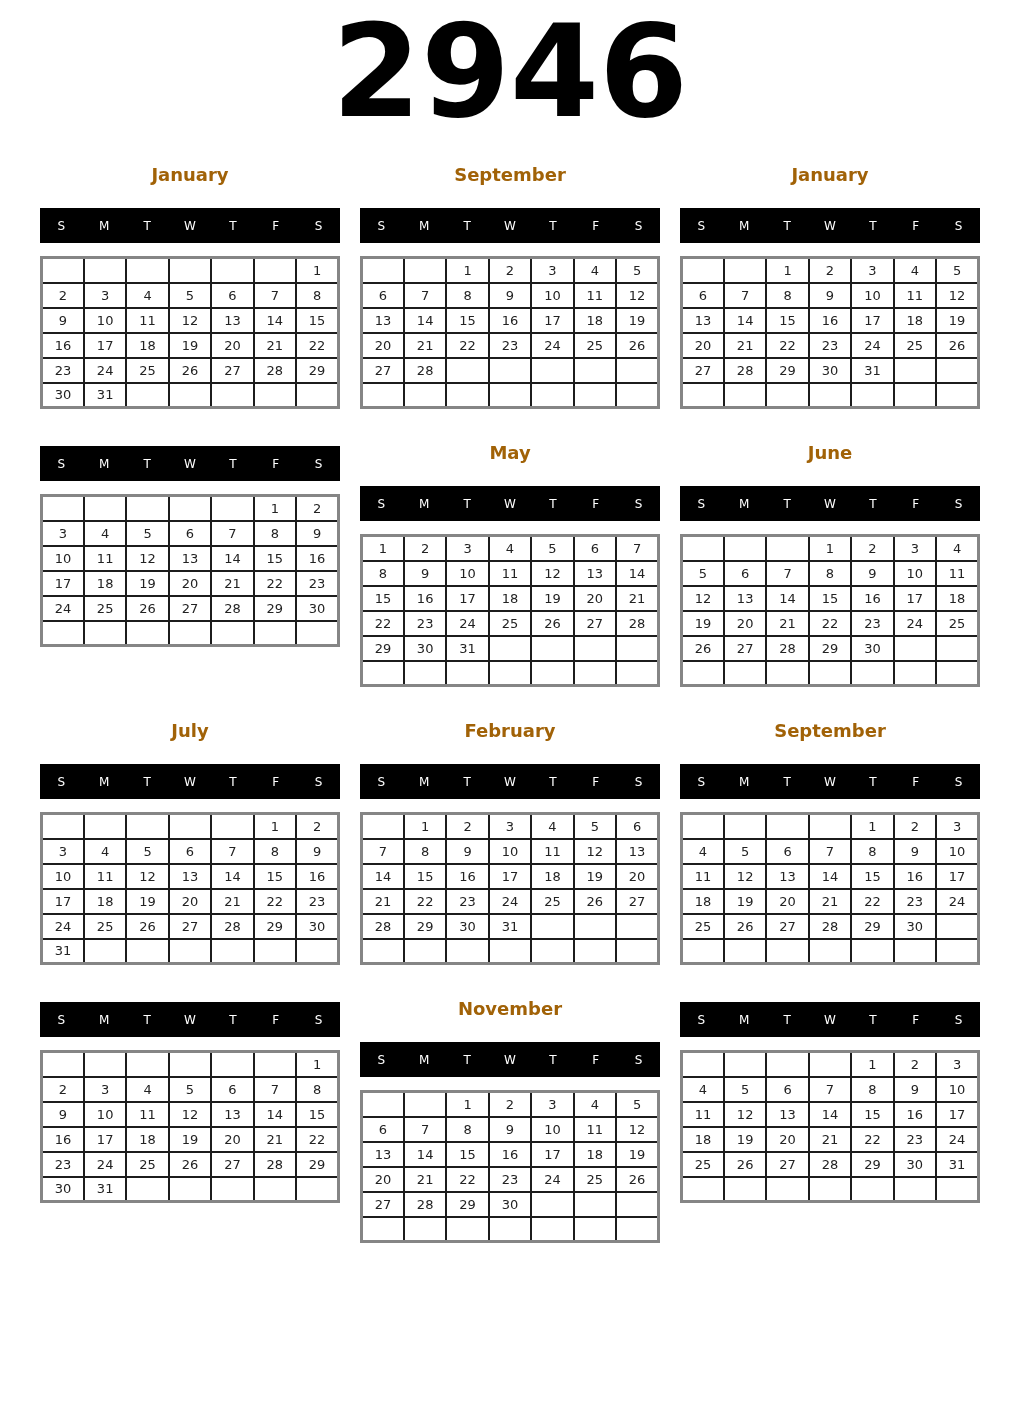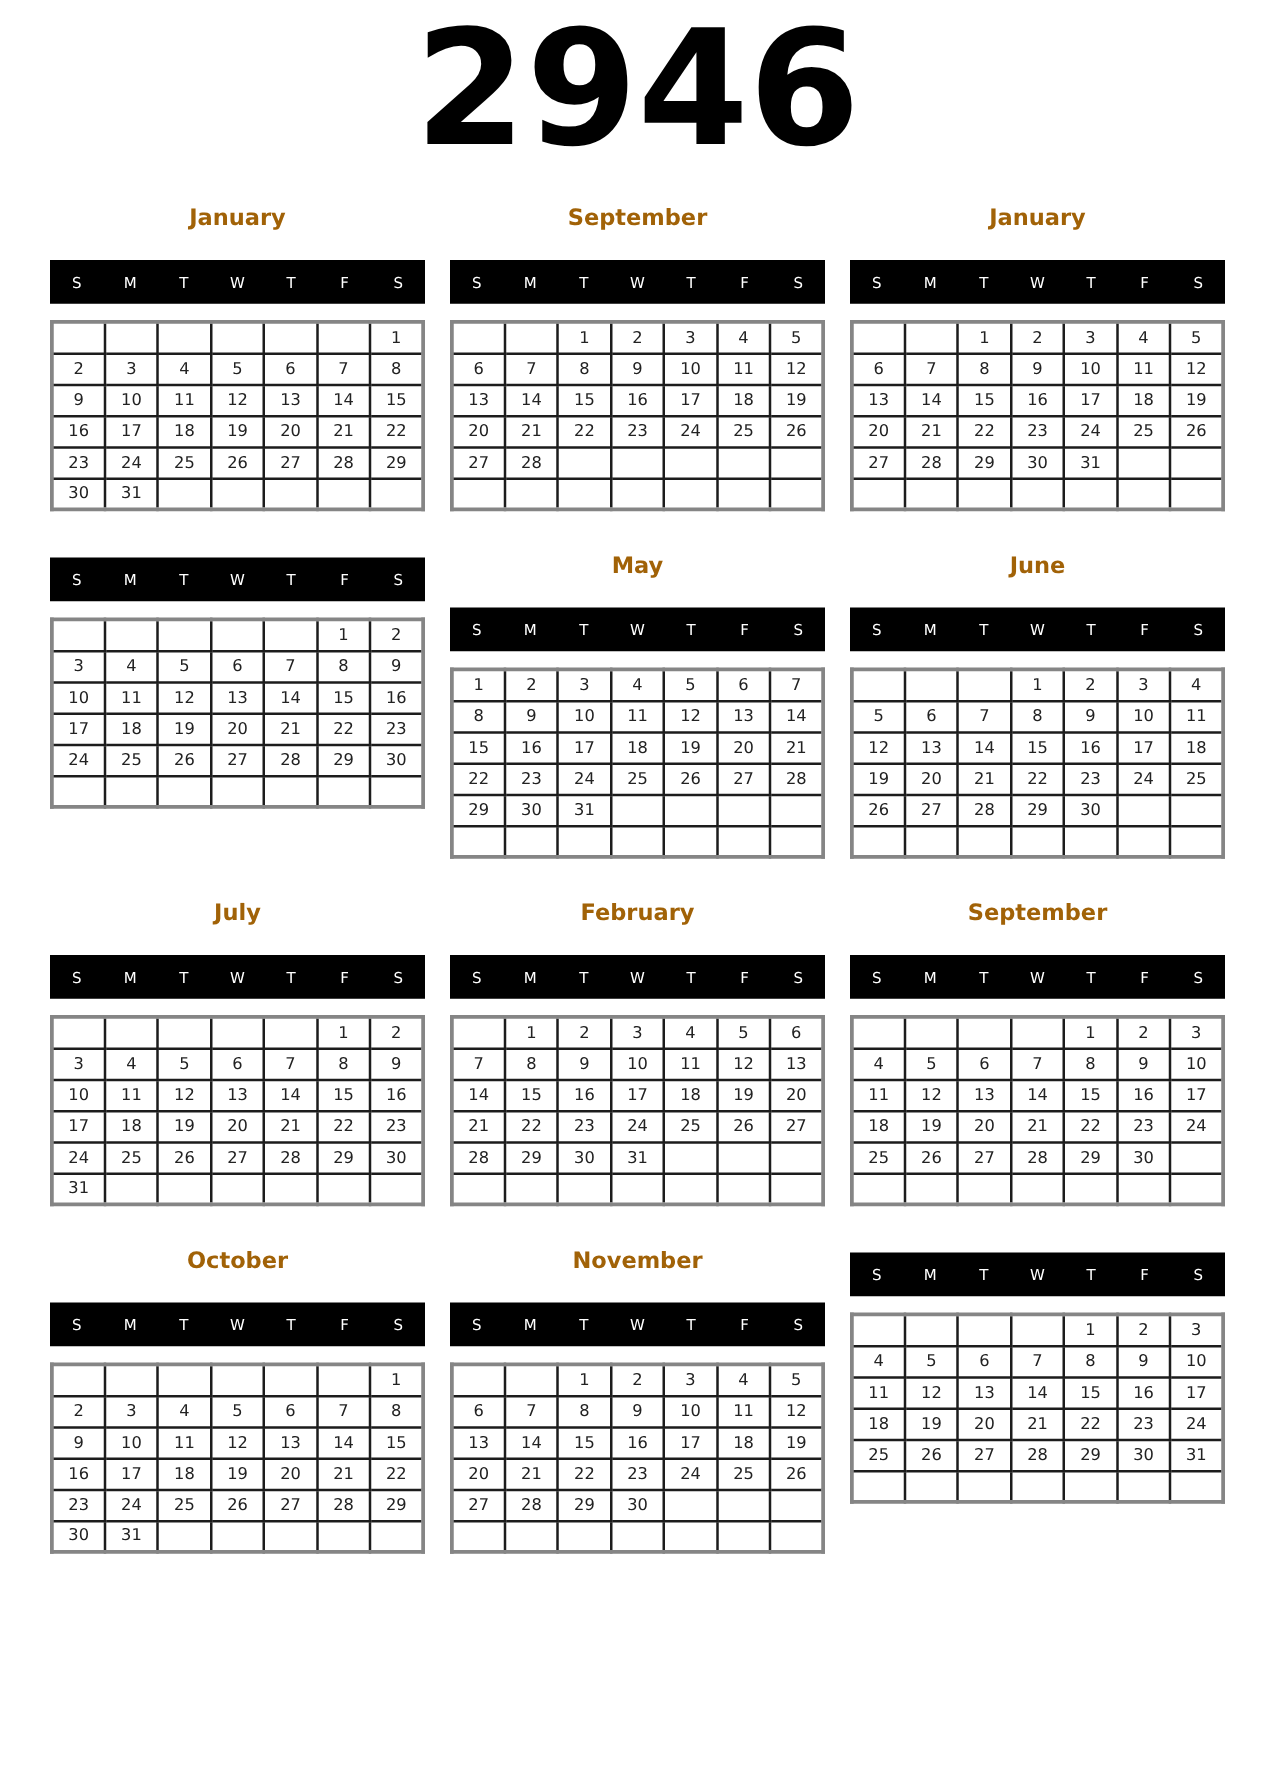--- a/index.html
+++ b/index.html
@@ -702,21 +702,20 @@
               <td></td>
               <td></td>
               <td></td>
               <td></td>
               <td></td>
             </tr>
           </tbody>
         </table>
       </section>
       <section class="month">
-        <h2 class="month-name">October</h2>
         <div class="weekday-bar">
           <span>S</span>
           <span>M</span>
           <span>T</span>
           <span>W</span>
           <span>T</span>
           <span>F</span>
           <span>S</span>
         </div>
         <table class="month-table">

